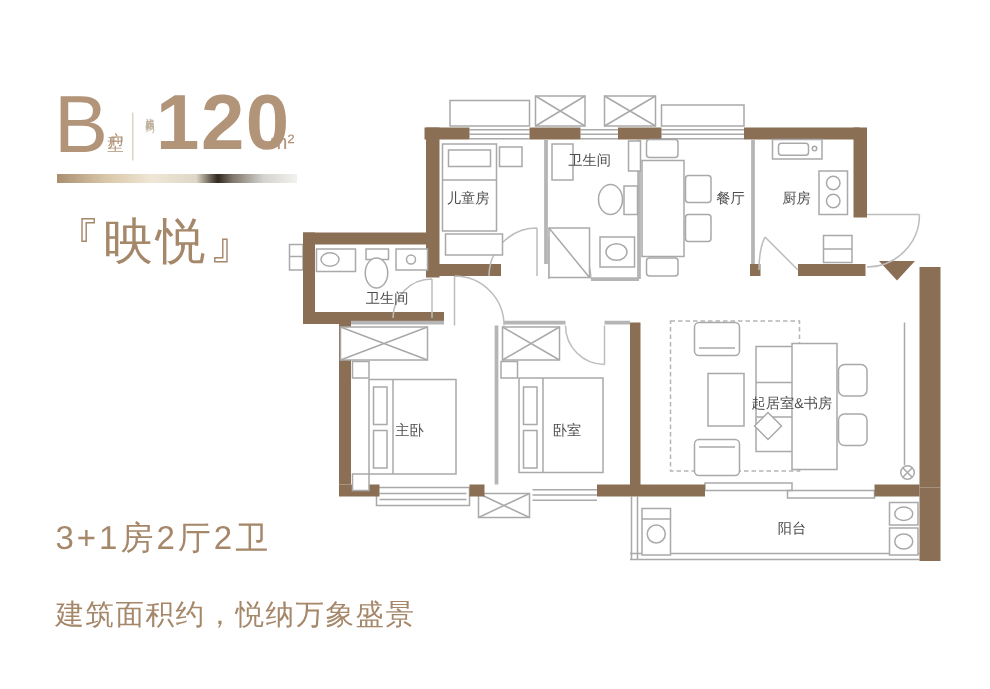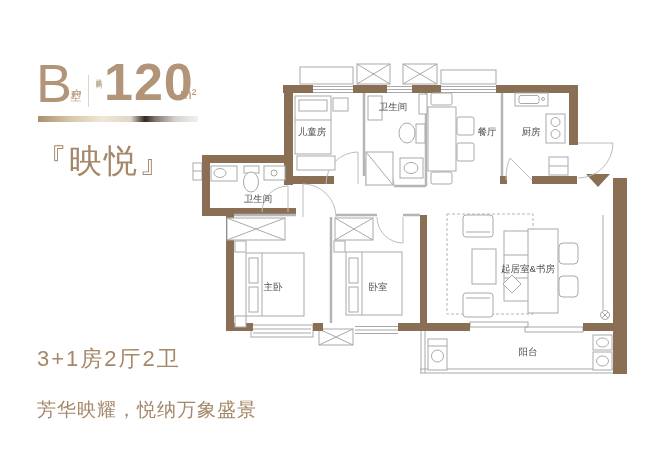--- a/index.html
+++ b/index.html
@@ -35,21 +35,21 @@
 <div class="abs" id="unit-letter">B</div>
 <div class="abs" id="unit-type">户型</div>
 <div class="abs vdiv"></div>
 <div class="abs" id="area-note">建筑面积约</div>
 <div class="abs" id="area-value">120</div>
 <div class="abs" id="area-unit">m²</div>
 <div class="abs grad-bar"></div>
 <div class="abs" id="project-name">『映悦』</div>
 
 <div class="abs" id="layout-summary">3+1房2厅2卫</div>
-<div class="abs" id="tagline">芳华映耀，悦纳万象盛景</div>
+<div class="abs" id="tagline">建筑面积约，悦纳万象盛景</div>
 
 <svg id="plan" class="abs" width="450" height="325" viewBox="190 55 450 325">
 
   <g>
 
     <rect class="ln" x="300" y="67" width="53" height="17"></rect>
     <path class="ln" d="M313 86.5 H353 M313 89.5 H353 M313 92.5 H353"></path>
 
     <path class="ln" d="M387 86.5 H412 M387 89.5 H412 M387 92.5 H412"></path>
 

